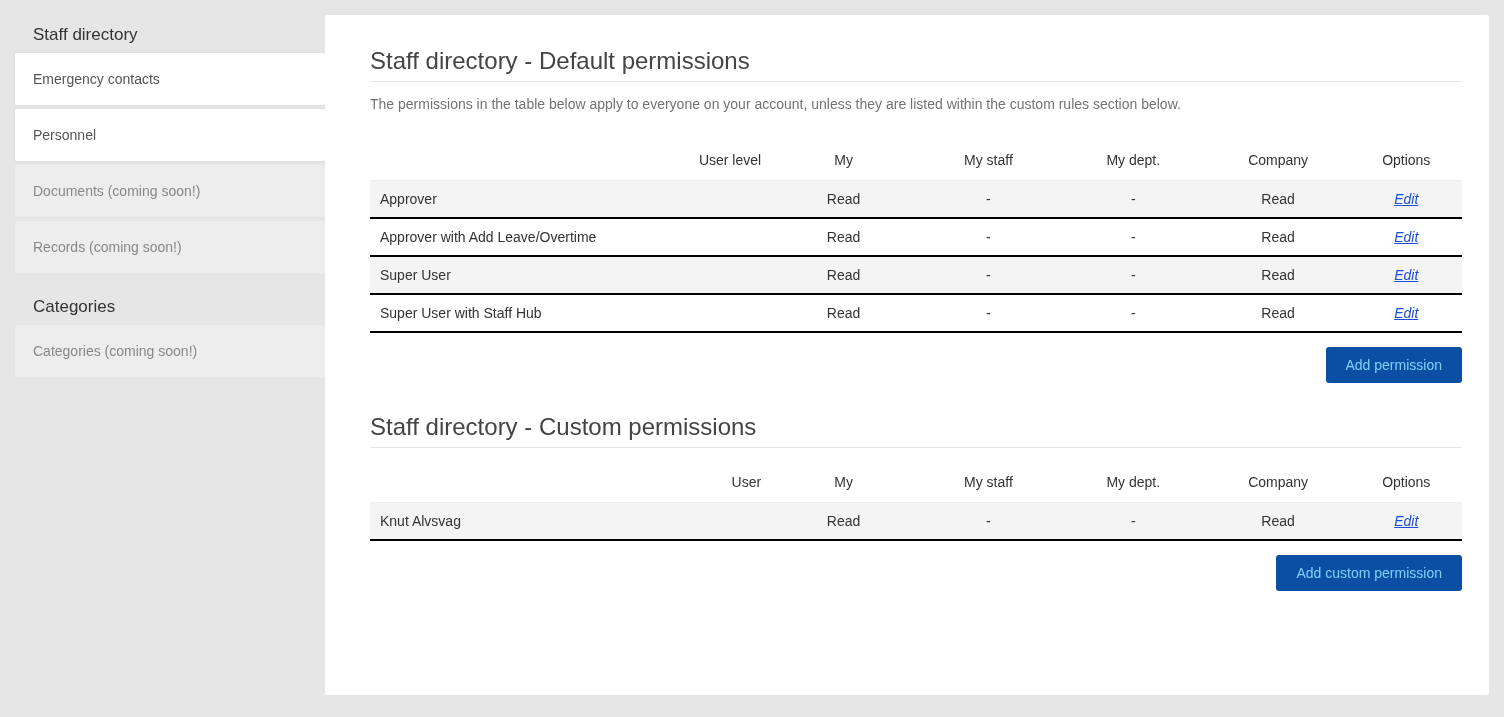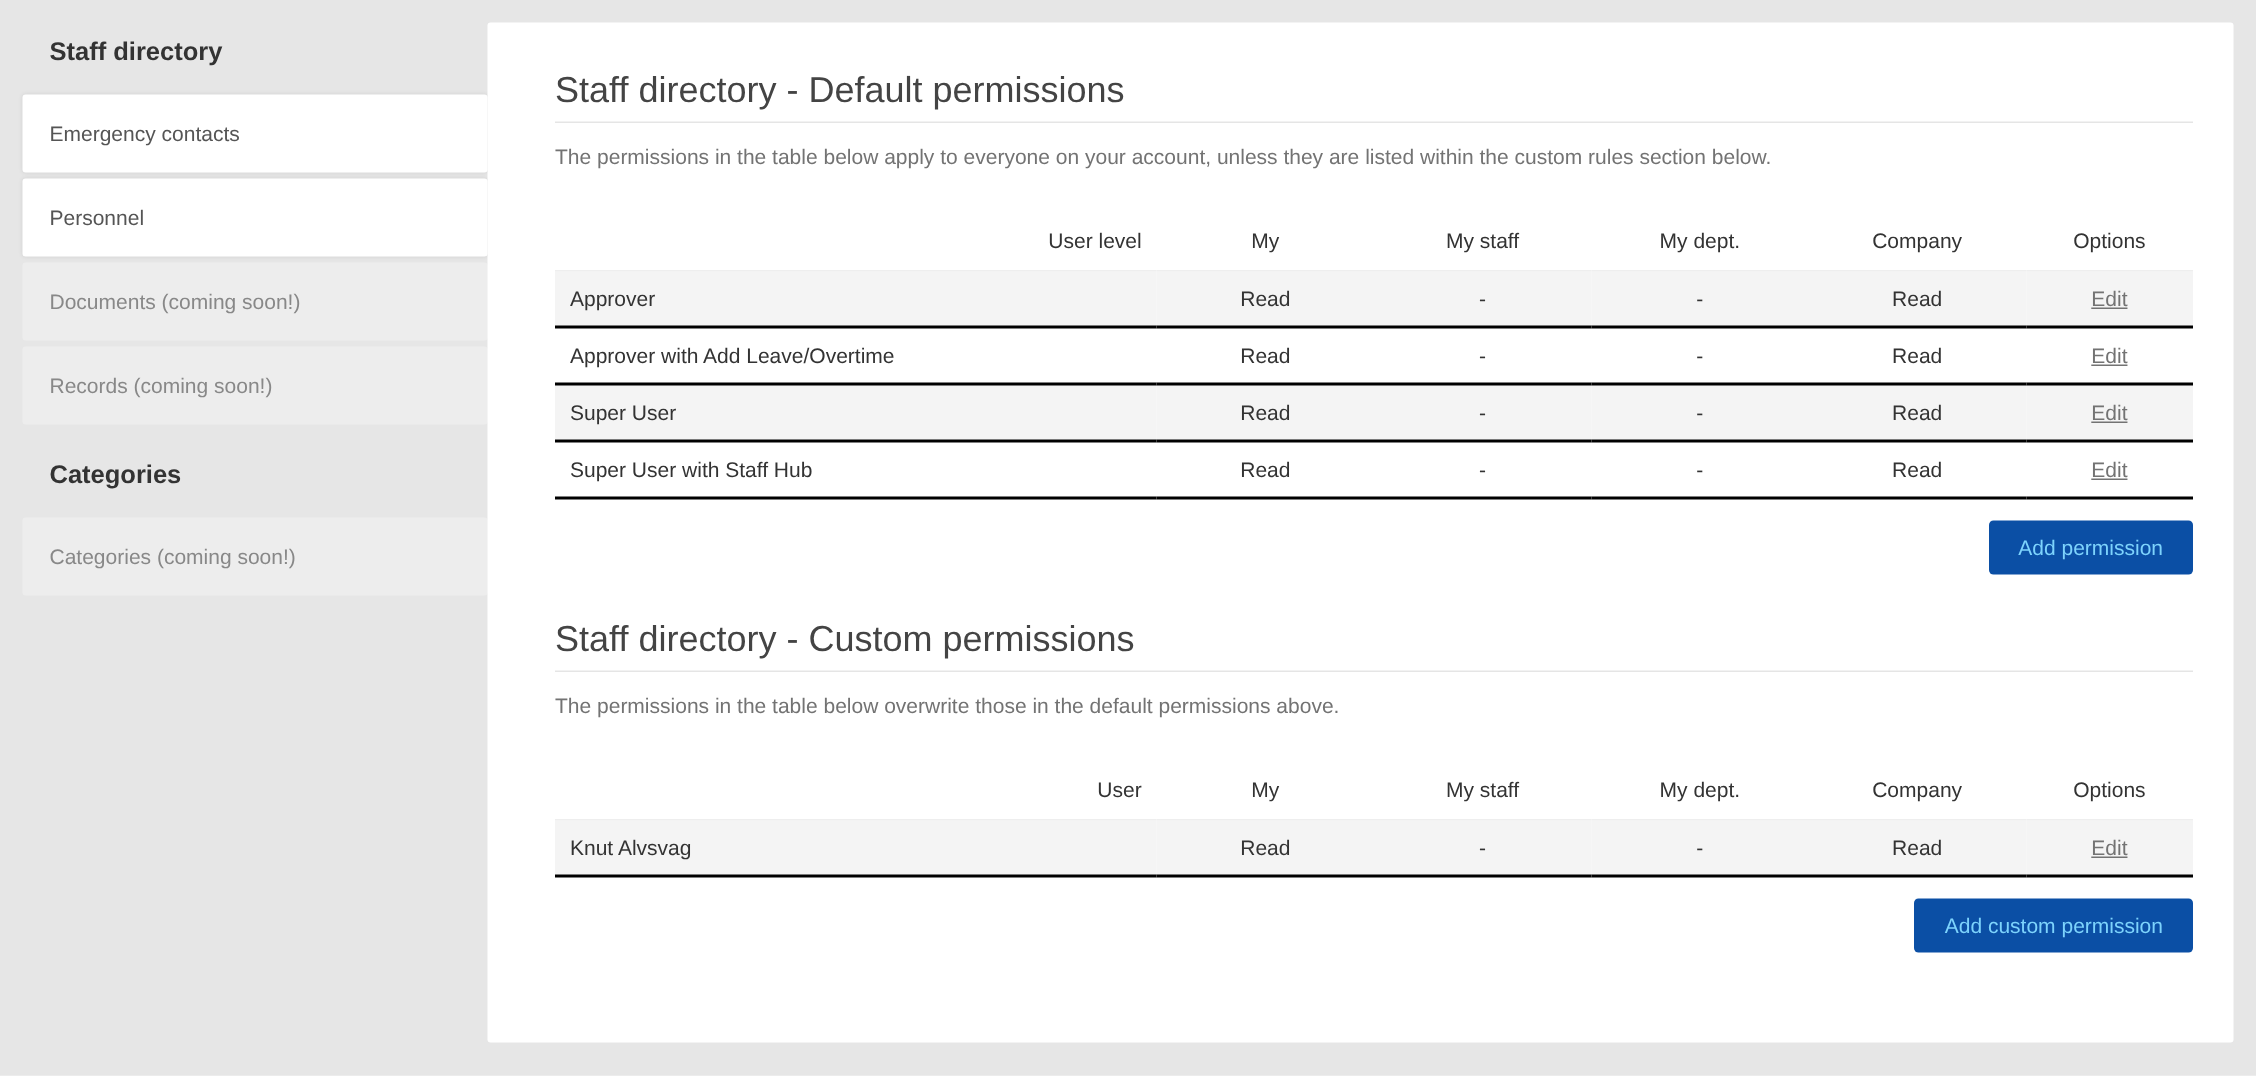--- a/index.html
+++ b/index.html
@@ -18,23 +18,23 @@
     gap: 0;
   }
   .sidebar {
     width: 310px;
     flex-shrink: 0;
     background: #e6e6e6;
     padding-right: 0;
   }
   .sidebar h3 {
     font-size: 17px;
-    font-weight: 700;
-    color: #333;
-    padding: 10px 18px 18px 18px;
+    font-weight: 400;
+    color: #333;
+    padding: 10px 18px 8px 18px;
   }
   .sidebar-item {
     background: #ededed;
     padding: 18px 18px;
     color: #888;
     font-size: 14px;
     cursor: default;
     margin-bottom: 4px;
     border-radius: 2px;
   }
@@ -94,23 +94,24 @@
     text-align: left;
   }
   table.perm-table tbody tr:nth-child(odd) td {
     background: #f4f4f4;
   }
   table.perm-table tbody tr {
     border-bottom: 2px solid #000000;
   }
 
   a.edit-link {
-    color: #737373;
+    color: #1d4ed8;
     text-decoration: underline;
     cursor: pointer;
+    font-style: italic;
   }
 
   .btn-row {
     display: flex;
     justify-content: flex-end;
     margin-bottom: 30px;
   }
   .btn-primary {
     background: #0b4fa5;
     color: #7dd3fc;
@@ -204,21 +205,20 @@
             <td><a class="edit-link">Edit</a></td>
           </tr>
         </tbody>
       </table>
 
       <div class="btn-row">
         <button class="btn-primary">Add permission</button>
       </div>
 
       <h2 class="section-title">Staff directory - Custom permissions</h2>
-      <p class="section-desc">The permissions in the table below overwrite those in the default permissions above.</p>
 
       <table class="perm-table">
         <thead>
           <tr>
             <th class="col-level">User</th>
             <th class="col-val">My</th>
             <th class="col-val">My staff</th>
             <th class="col-val">My dept.</th>
             <th class="col-val">Company</th>
             <th class="col-opt">Options</th>

